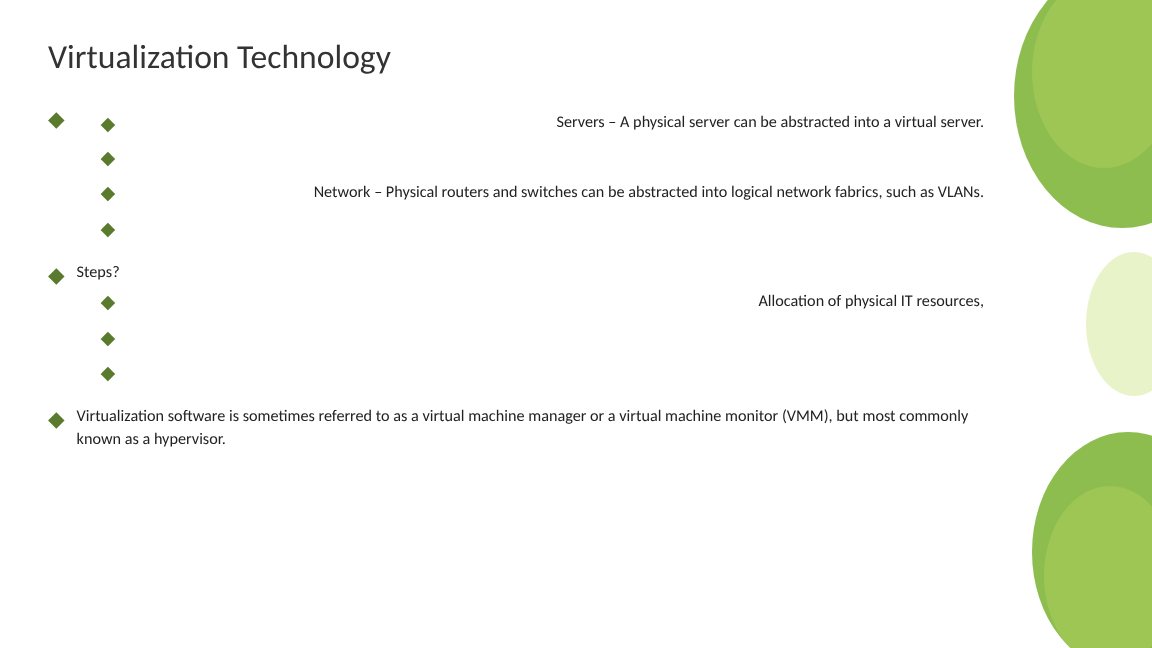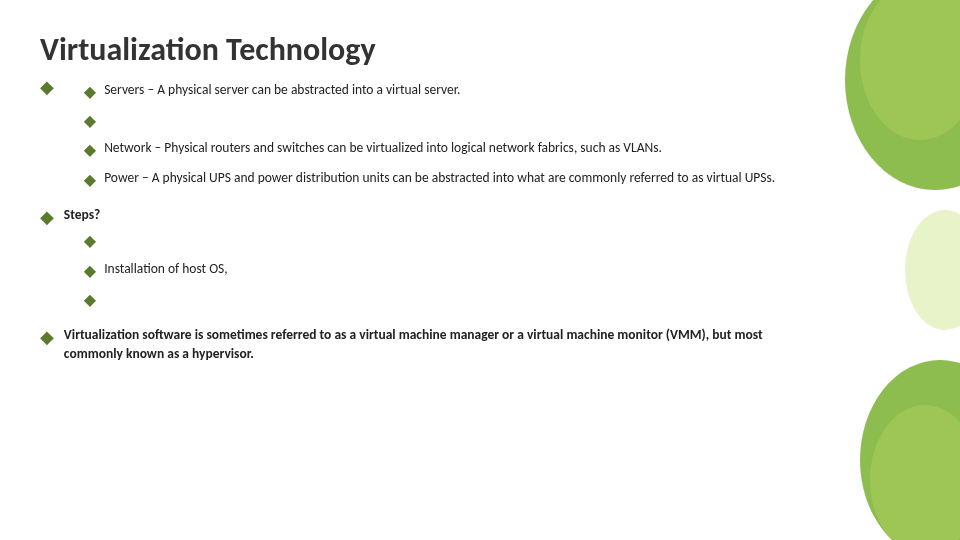--- a/index.html
+++ b/index.html
@@ -15,24 +15,24 @@
 
     .slide {
       width: 960px;
       height: 540px;
       background: #ffffff;
       position: relative;
       padding: 30px 40px 30px 40px;
     }
 
     .title {
-      font-size: 32px;
-      font-weight: 700;
+      font-size: 28px;
+      font-weight: 400;
       color: #333333;
-      margin-bottom: 6px;
+      margin-bottom: 22px;
       font-family: 'Calibri', Arial, sans-serif;
     }
 
     .content-area {
       font-size: 13.5px;
       color: #222222;
       line-height: 1.45;
     }
 
     .bullet-l1 {
@@ -63,33 +63,34 @@
     .bullet-l2 .bullet-icon {
       color: #5a7a2e;
       font-size: 16px;
       margin-right: 8px;
       margin-top: 0px;
       flex-shrink: 0;
     }
 
     .bullet-l2 .bullet-text {
       flex: 1;
+      text-align: right;
     }
 
     .section {
       margin-bottom: 8px;
     }
 
     .sub-bullets {
       margin-top: 5px;
       margin-bottom: 2px;
     }
 
     .bold-text {
-      font-weight: 700;
+      font-weight: 400;
       margin-top: 32px;
     }
 
     
     .deco-svg {
       position: absolute;
       right: 0;
       top: 0;
       width: 180px;
       height: 540px;
@@ -131,41 +132,40 @@
           <div class="sub-bullets">
             <div class="bullet-l2">
               <span class="bullet-icon">◆</span>
               <span class="bullet-text">Servers – A physical server can be abstracted into a virtual server.</span>
             </div>
             <div class="bullet-l2">
               <span class="bullet-icon">◆</span>
             </div>
             <div class="bullet-l2">
               <span class="bullet-icon">◆</span>
-              <span class="bullet-text">Network – Physical routers and switches can be virtualized into logical network fabrics, such as VLANs.</span>
+              <span class="bullet-text">Network – Physical routers and switches can be abstracted into logical network fabrics, such as VLANs.</span>
             </div>
             <div class="bullet-l2">
               <span class="bullet-icon">◆</span>
-              <span class="bullet-text">Power – A physical UPS and power distribution units can be abstracted into what are commonly referred to as virtual UPSs.</span>
             </div>
           </div>
         </div>
       </div>
 
       <div class="section bullet-l1">
         <span class="bullet-icon">◆</span>
         <div class="bullet-text">
           <span class="bold-text">Steps?</span>
           <div class="sub-bullets">
             <div class="bullet-l2">
               <span class="bullet-icon">◆</span>
+              <span class="bullet-text">Allocation of physical IT resources,</span>
             </div>
             <div class="bullet-l2">
               <span class="bullet-icon">◆</span>
-              <span class="bullet-text">Installation of host OS,</span>
             </div>
             <div class="bullet-l2">
               <span class="bullet-icon">◆</span>
             </div>
           </div>
         </div>
       </div>
 
       <div class="section bullet-l1">
         <span class="bullet-icon">◆</span>

